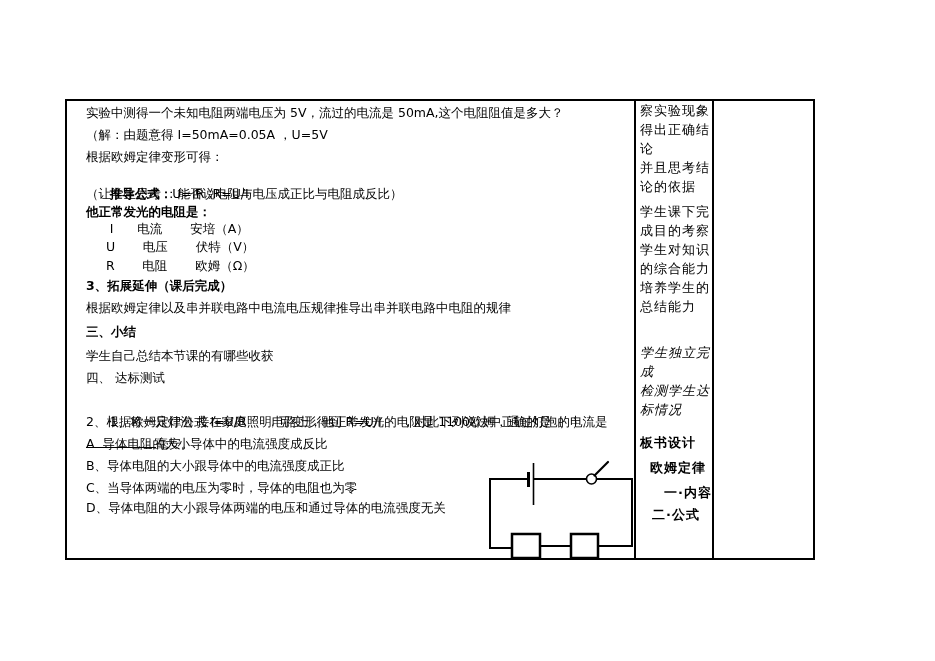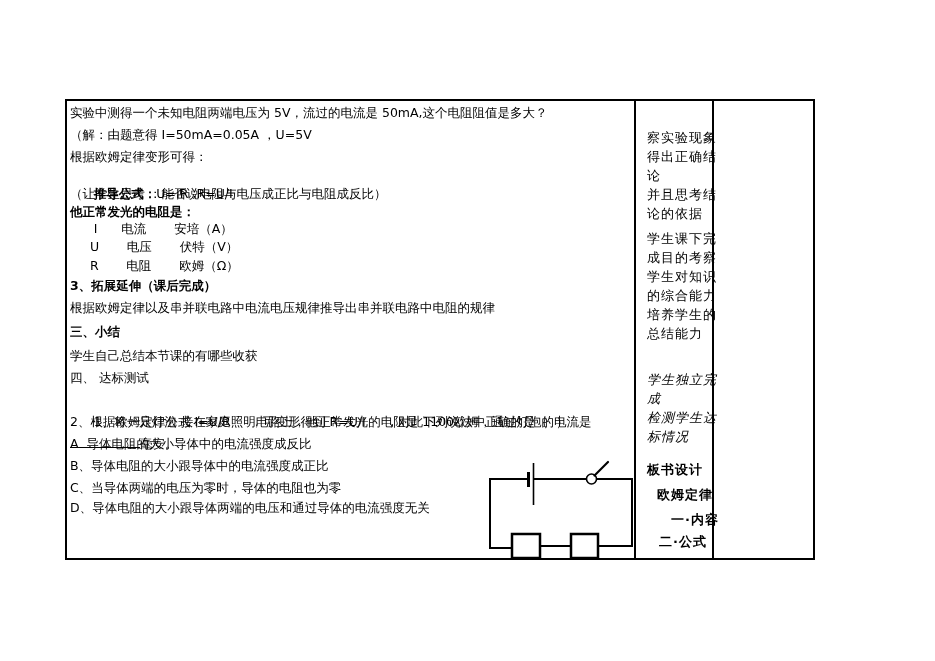--- a/index.html
+++ b/index.html
@@ -17,30 +17,30 @@
     width:567px;position:relative;padding:1px 2px 0 3px;
     font-size:12.5px;
   }
   .cell-mid{
     width:78px;border-left:2px solid #000;position:relative;
     font-size:13px;letter-spacing:1px;line-height:19px;
   }
   .cell-right{
     width:101px;border-left:2px solid #000;
   }
-  .ln{white-space:pre-wrap;overflow:visible;}
+  .ln{white-space:pre-wrap;overflow:visible;margin-left:16px;}
   .b{font-weight:bold;}
   .u{}
   .blank{
     display:inline-block;width:70px;height:11px;
     border-bottom:1px solid #000;vertical-align:baseline;
   }
   .note{
-    position:absolute;left:7px;width:100%;white-space:pre-line;
-    padding-left:4px;box-sizing:border-box;margin-top:27px;
+    position:absolute;left:0;width:100%;white-space:pre-line;
+    padding-left:4px;box-sizing:border-box;
   }
   .note.b{letter-spacing:1px;}
   .circuit{
     position:absolute;left:418px;top:357px;overflow:visible;
   }
 </style>
 </head>
 <body>
 
 <div class="doc-table">

